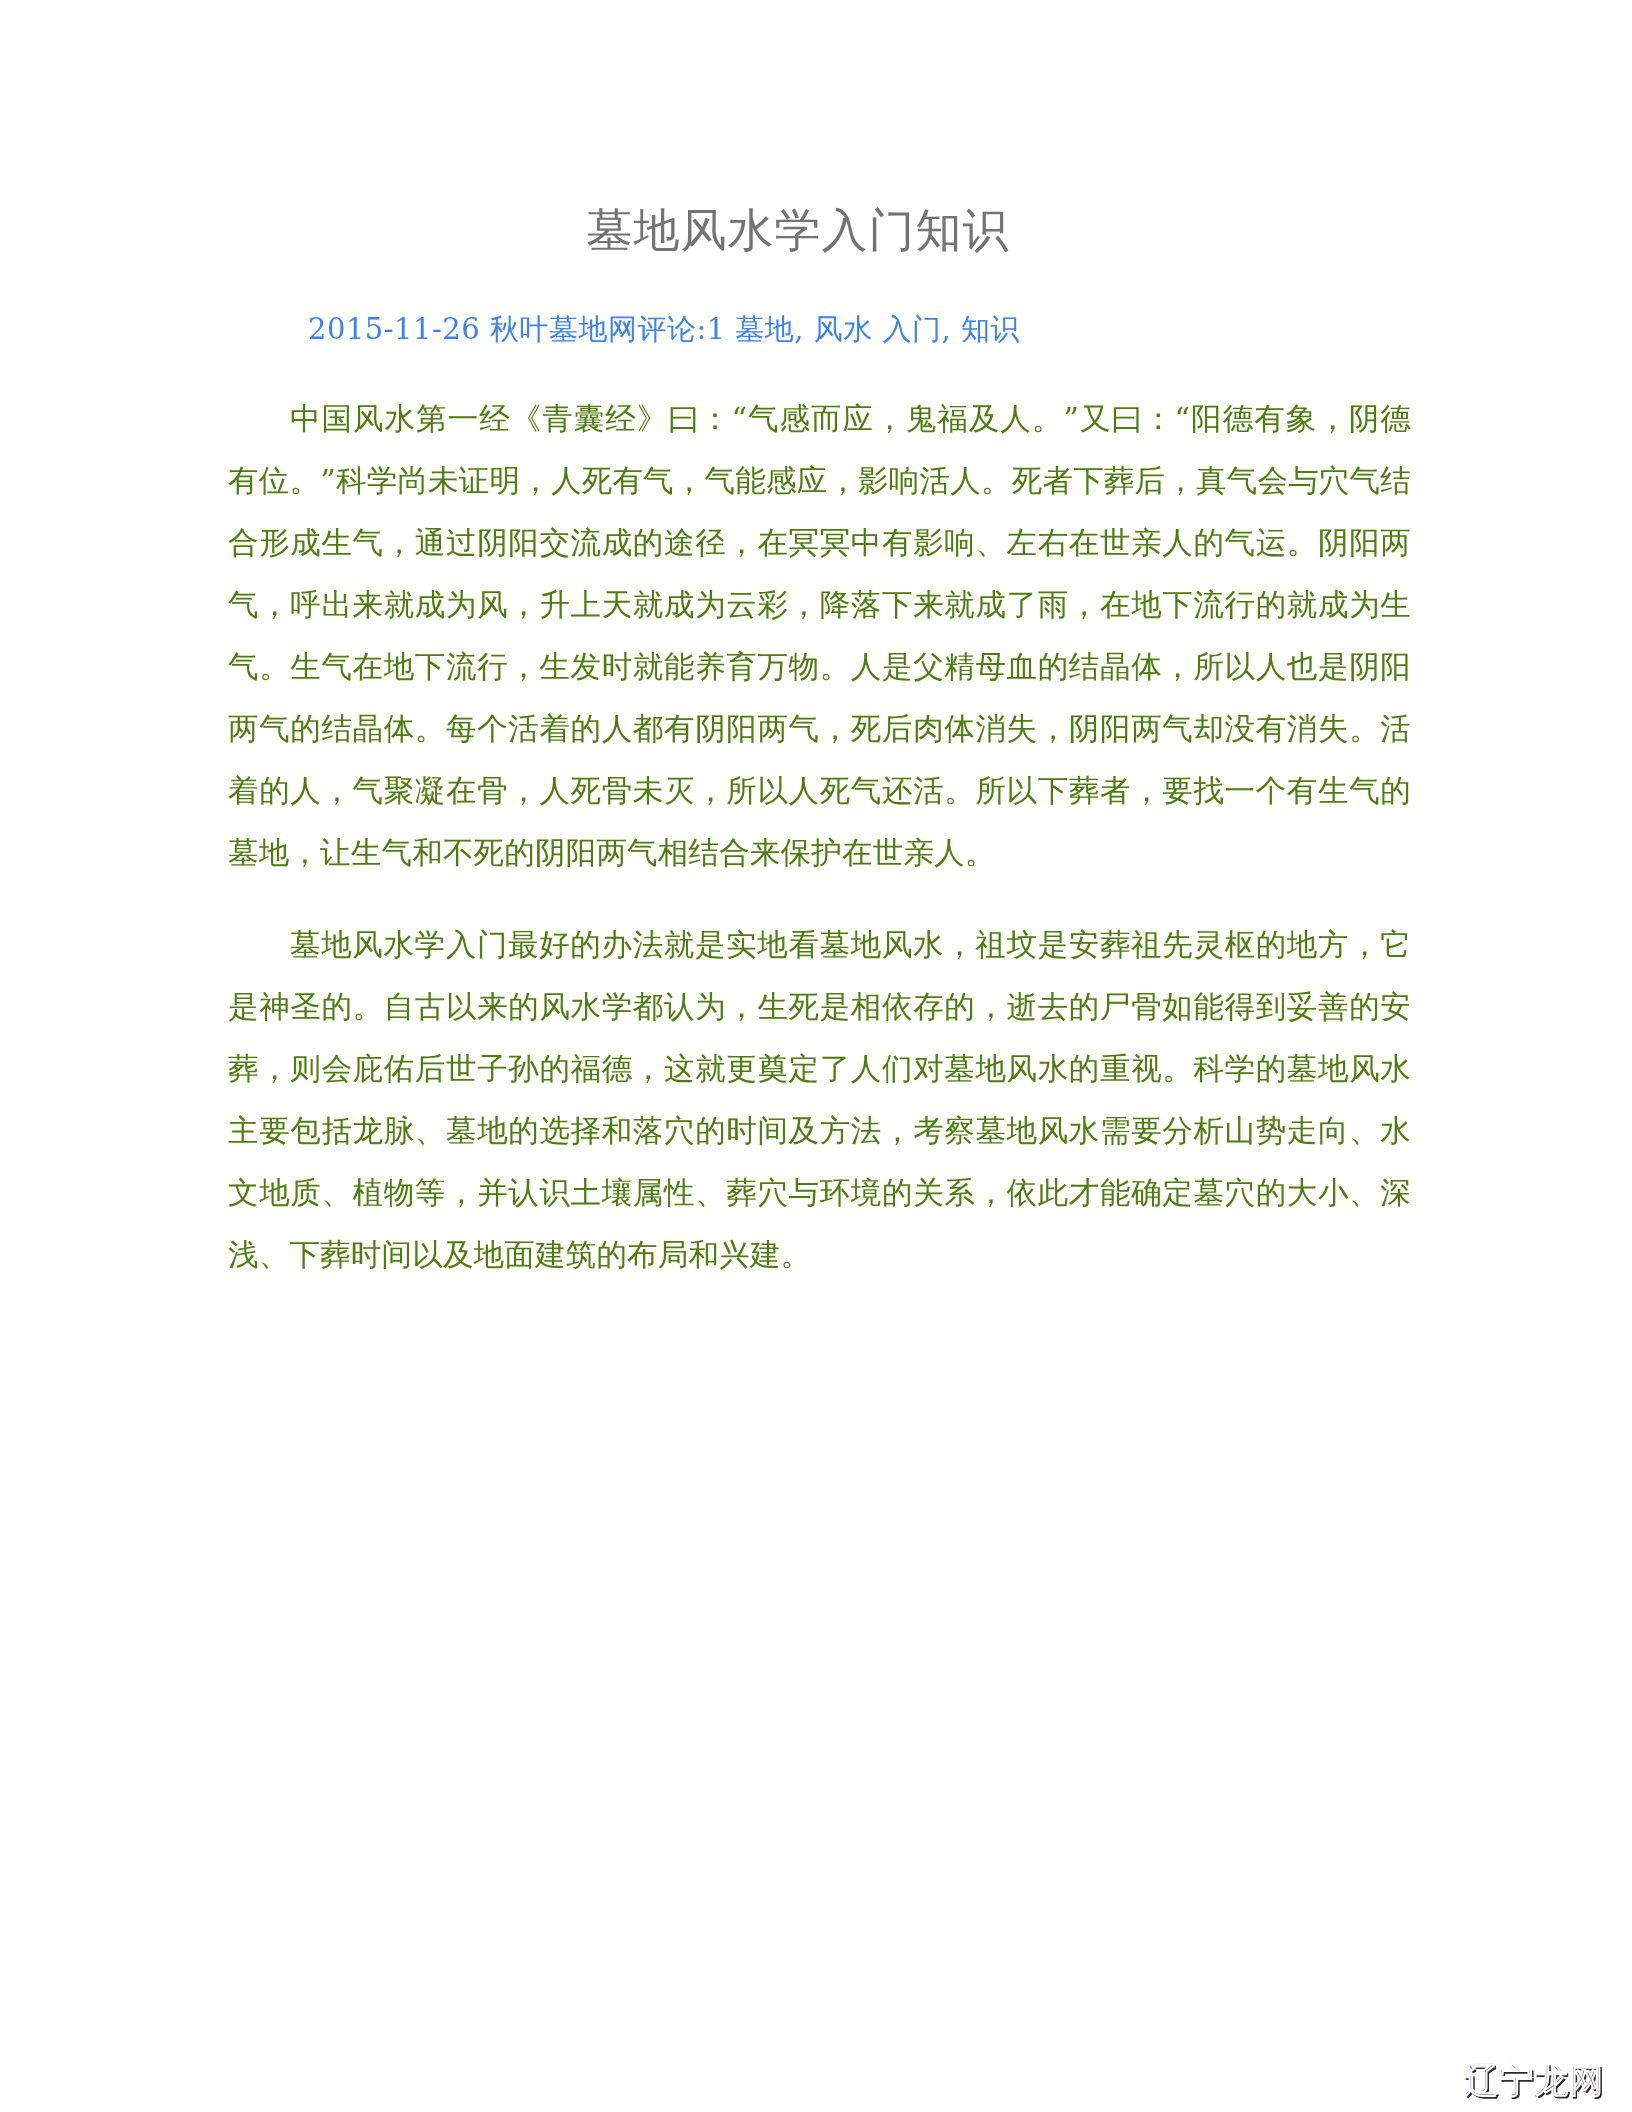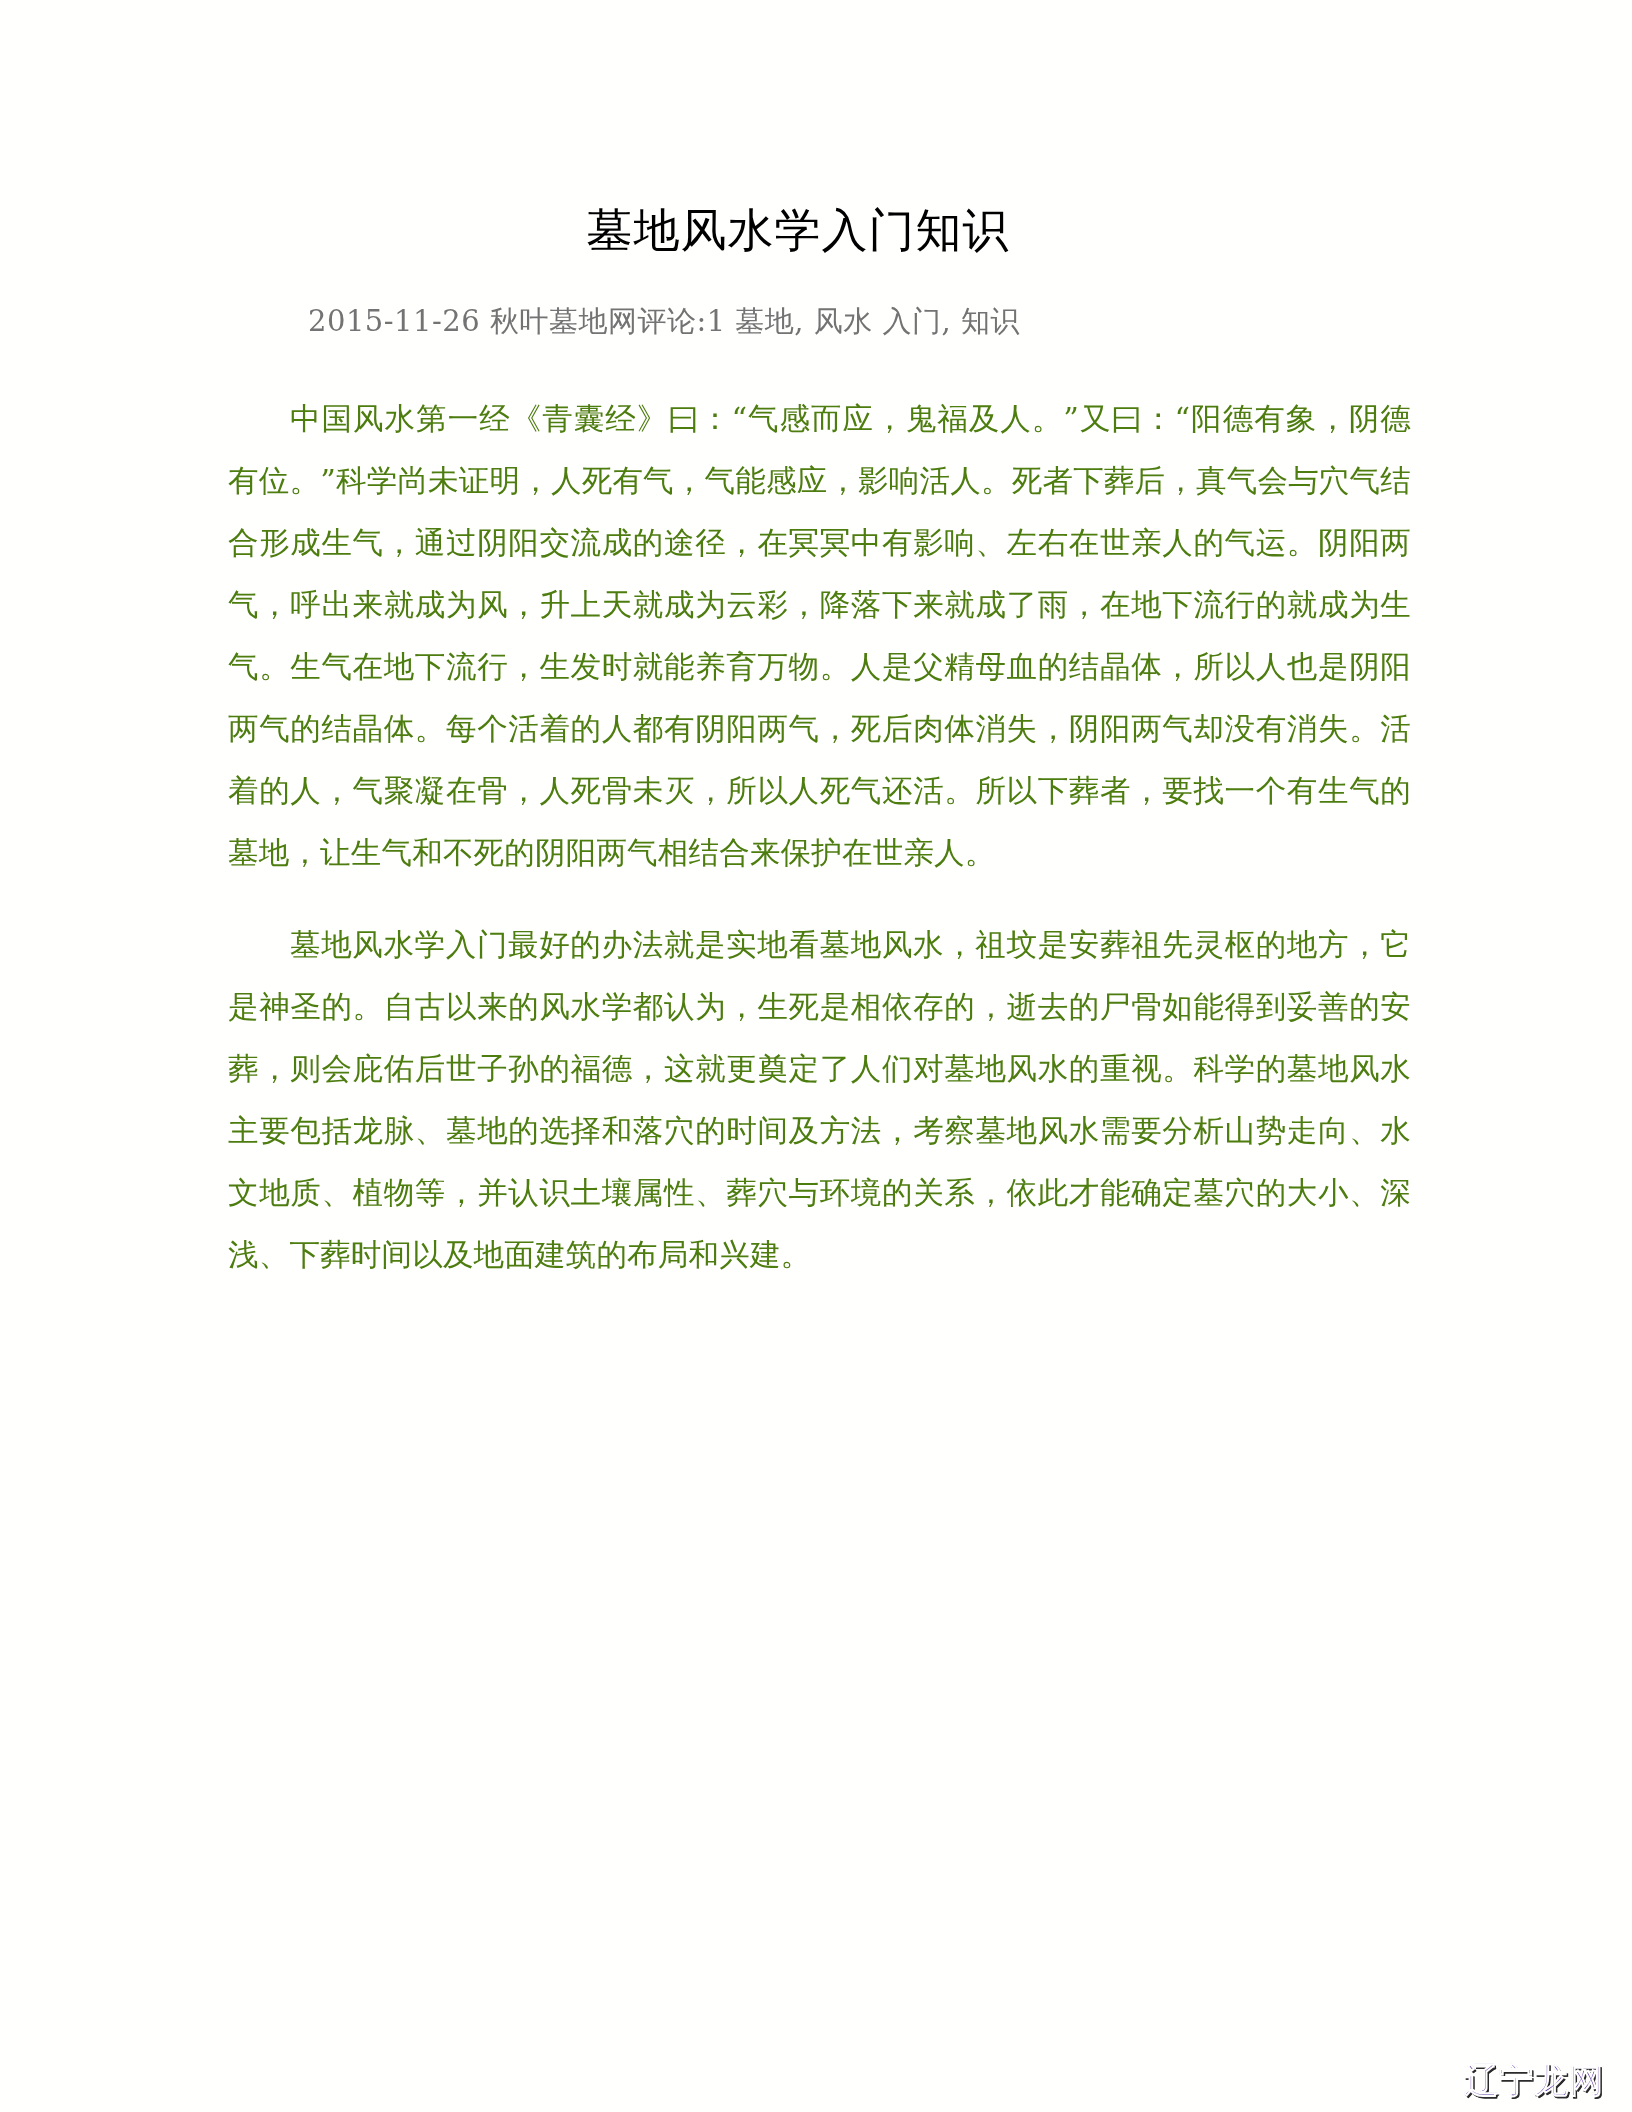--- a/index.html
+++ b/index.html
@@ -26,31 +26,31 @@
     position: absolute;
     top: 168px;
     left: 0;
     width: 1596px;
     text-align: center;
     font-size: 46px;
     line-height: 62px;
     letter-spacing: 1px;
     font-weight: 500;
     font-family: "DejaVu Serif", "Liberation Serif", serif;
-    color: #000000;
+    color: #737373;
   }
 
   .meta-line {
     position: absolute;
-    top: 300px;
+    top: 308px;
     left: 308px;
     font-size: 29px;
     line-height: 42px;
     letter-spacing: 0.5px;
-    color: #737373;
+    color: #3b82f6;
     white-space: nowrap;
     font-family: "DejaVu Serif", "Liberation Serif", serif;
   }
 
   .body-block {
     position: absolute;
     top: 388px;
     left: 228px;
     width: 1183px;
   }

